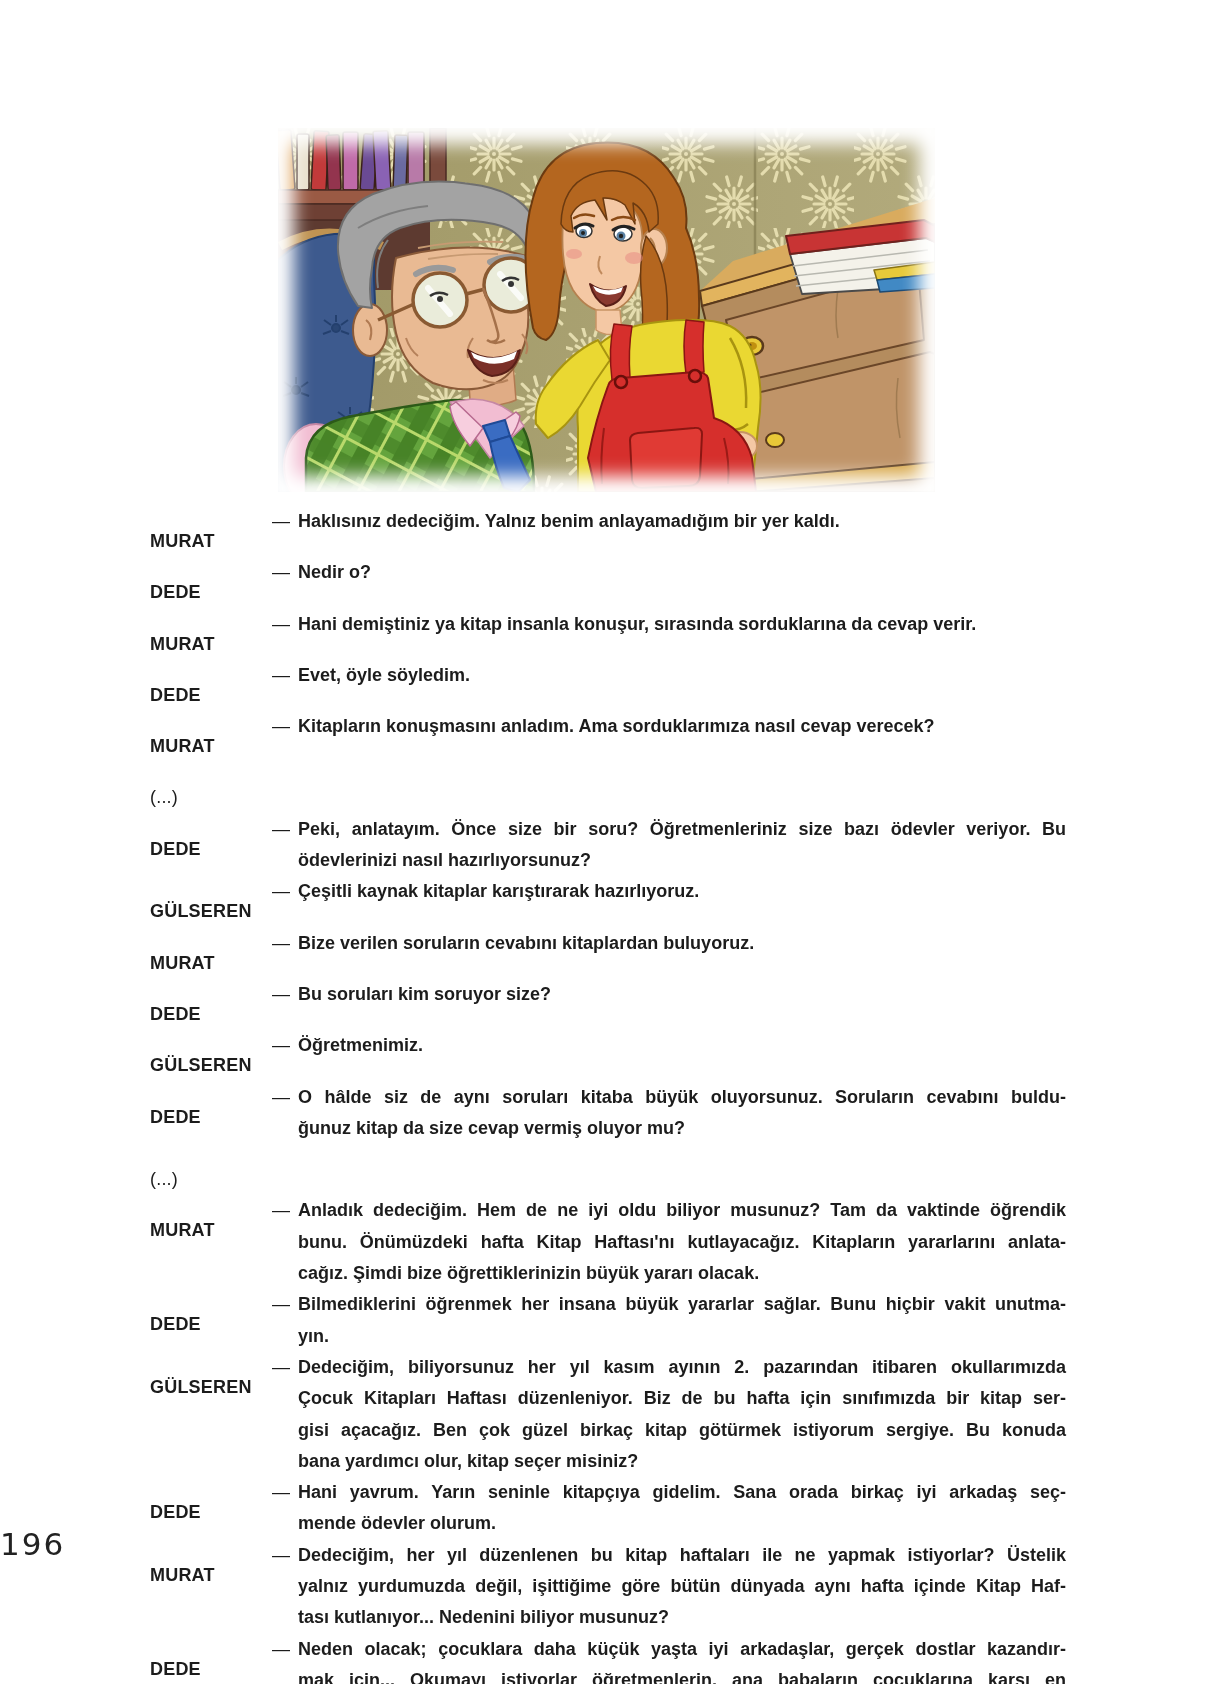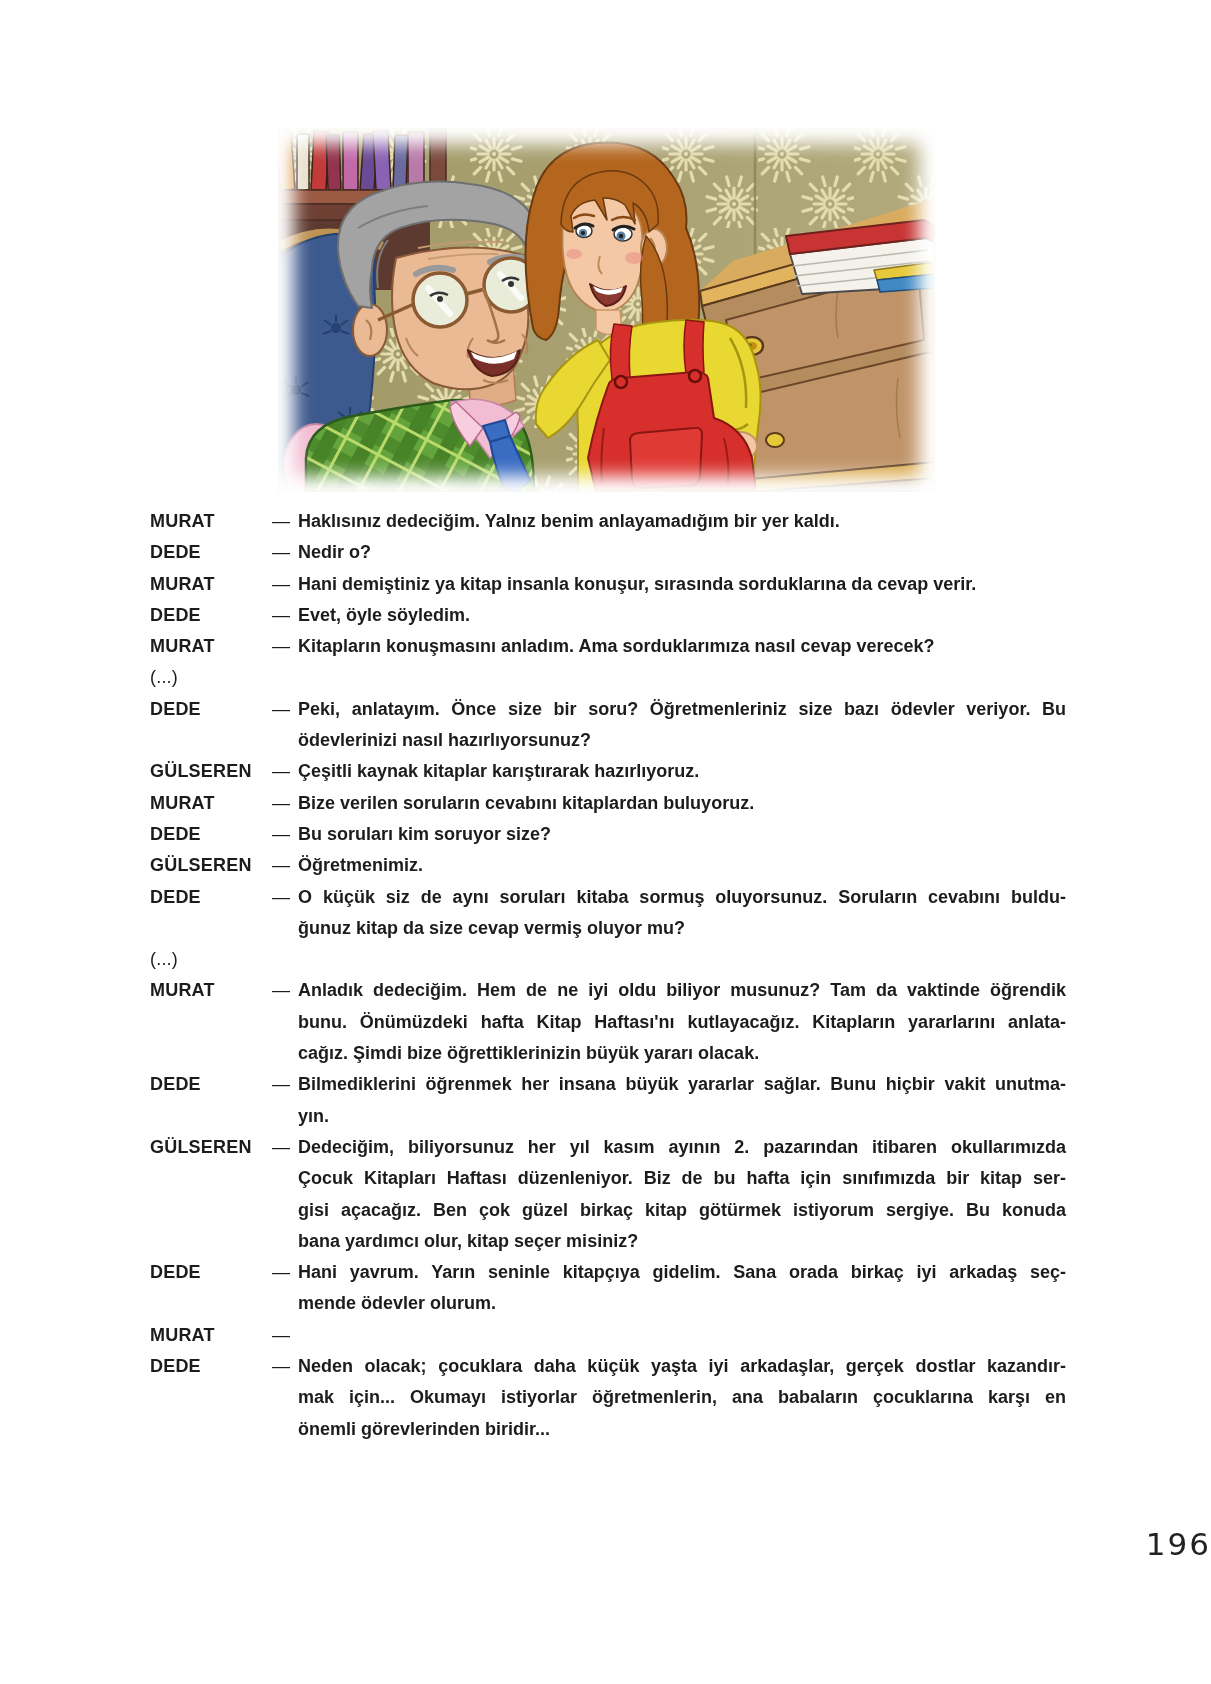--- a/index.html
+++ b/index.html
@@ -15,28 +15,28 @@
   #illus .fade{
     position:absolute;inset:0;pointer-events:none;
     box-shadow:inset 0 0 18px 16px #ffffff;
   }
   
   #dialogue{
     position:absolute;left:150px;top:506px;width:916px;
     font-size:18px;line-height:31.3px;
   }
   .drow{display:grid;grid-template-columns:122px 26px 1fr;}
-  .spk{font-weight:bold;letter-spacing:.2px;}
+  .spk{font-weight:bold;letter-spacing:.2px;margin-top:20px;}
   .spk.plain{font-weight:normal;}
   .dash{text-align:left;}
   .txt .line{white-space:normal;font-weight:bold;}
   .txt .jl{text-align:justify;text-align-last:justify;}
   
   #pagenum{
-    position:absolute;left:0;top:1526px;width:100%;text-align:right;
+    position:absolute;left:0;top:1526px;width:100%;text-align:left;
     font-family:"DejaVu Sans", sans-serif;font-size:31px;letter-spacing:2px;color:#222;
   }
 </style>
 </head>
 <body>
 
 <div id="illus">
 <svg viewBox="0 0 657 364" xmlns="http://www.w3.org/2000/svg">
   <defs>
     <g id="sb" stroke="#e4dcae" stroke-width="3.2" stroke-linecap="round" fill="none">
@@ -284,21 +284,21 @@
       <div class="spk">GÜLSEREN</div>
       <div class="dash">—</div>
       <div class="txt">
         <div class="line">Öğretmenimiz.</div>
       </div>
     </div>
     <div class="drow">
       <div class="spk">DEDE</div>
       <div class="dash">—</div>
       <div class="txt">
-        <div class="line jl">O küçük siz de aynı soruları kitaba sormuş oluyorsunuz. Soruların cevabını buldu-</div>
+        <div class="line jl">O hâlde siz de aynı soruları kitaba büyük oluyorsunuz. Soruların cevabını buldu-</div>
         <div class="line">ğunuz kitap da size cevap vermiş oluyor mu?</div>
       </div>
     </div>
     <div class="drow">
       <div class="spk plain">(...)</div>
       <div class="dash"></div>
       <div class="txt"></div>
     </div>
     <div class="drow">
       <div class="spk">MURAT</div>
@@ -331,20 +331,25 @@
       <div class="spk">DEDE</div>
       <div class="dash">—</div>
       <div class="txt">
         <div class="line jl">Hani yavrum. Yarın seninle kitapçıya gidelim. Sana orada birkaç iyi arkadaş seç-</div>
         <div class="line">mende ödevler olurum.</div>
       </div>
     </div>
     <div class="drow">
       <div class="spk">MURAT</div>
       <div class="dash">—</div>
+      <div class="txt">
+        <div class="line jl">Dedeciğim, her yıl düzenlenen bu kitap haftaları ile ne yapmak istiyorlar? Üstelik</div>
+        <div class="line jl">yalnız yurdumuzda değil, işittiğime göre bütün dünyada aynı hafta içinde Kitap Haf-</div>
+        <div class="line">tası kutlanıyor... Nedenini biliyor musunuz?</div>
+      </div>
     </div>
     <div class="drow">
       <div class="spk">DEDE</div>
       <div class="dash">—</div>
       <div class="txt">
         <div class="line jl">Neden olacak; çocuklara daha küçük yaşta iyi arkadaşlar, gerçek dostlar kazandır-</div>
         <div class="line jl">mak için... Okumayı istiyorlar öğretmenlerin, ana babaların çocuklarına karşı en</div>
         <div class="line">önemli görevlerinden biridir...</div>
       </div>
     </div>

